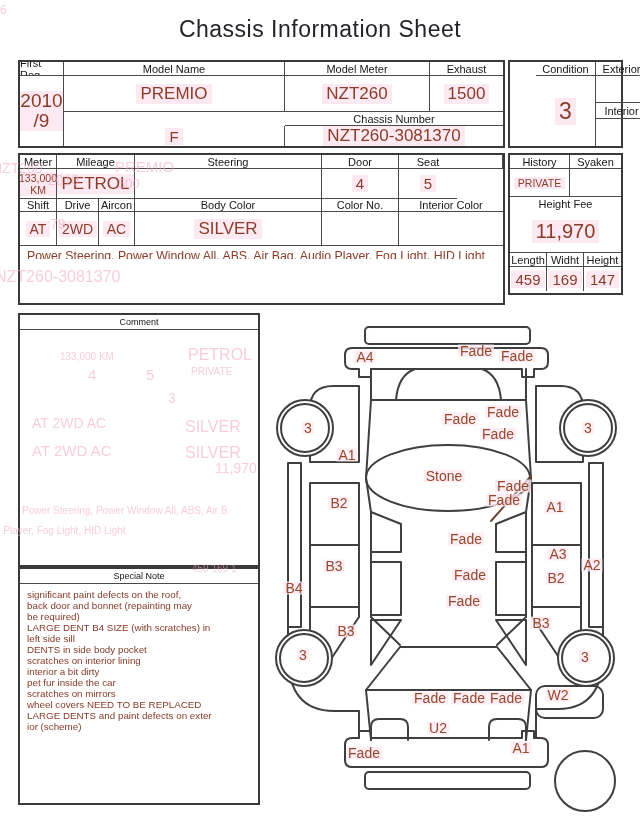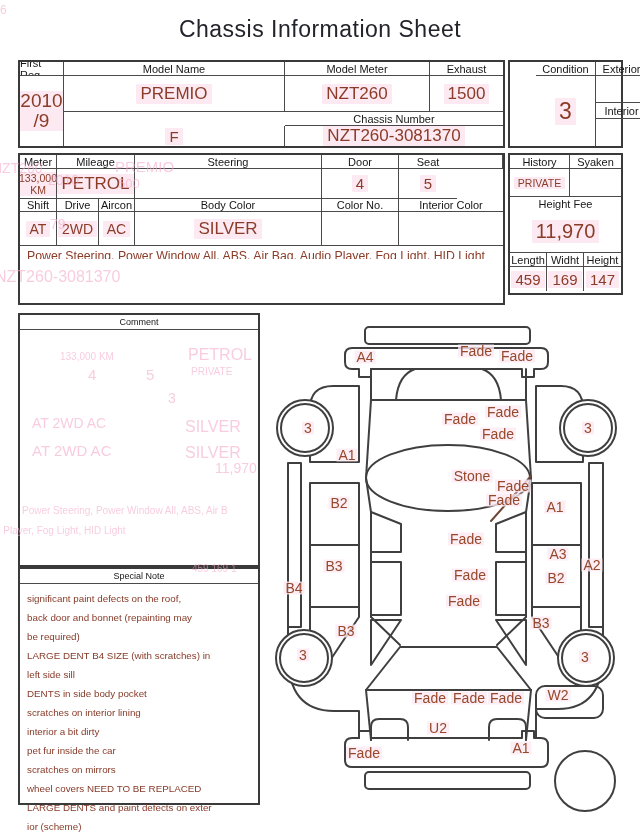--- a/index.html
+++ b/index.html
@@ -22,21 +22,21 @@
   .v15{font-size:15px;}
   .v14{font-size:14px;}
   .v11{font-size:10.5px;}
   .v20{font-size:20px;}
   .v23{font-size:23px;}
   .equip{justify-content:flex-start;padding:3px 2px 0 7px;align-items:flex-start;
          font-size:12.3px;color:#8b3c28;}
   
   .boxhdr{height:14px;line-height:14px;text-align:center;font-size:9px;color:#161616;
           border-bottom:1px solid #4a4a4a;}
-  .notetext{position:absolute;left:7px;top:20px;width:228px;font-size:9.8px;line-height:19px;
+  .notetext{position:absolute;left:7px;top:20px;width:228px;font-size:9.8px;line-height:11px;
             color:#863a28;white-space:pre-line;}
   
   .diagram{position:absolute;left:270px;top:315px;width:370px;height:500px;}
   .dl{position:absolute;transform:translate(-50%,-50%);font-size:14px;color:#96482a;
       background:rgba(252,233,242,.8);padding:0 2px;white-space:nowrap;line-height:13px;}
   
   .g{position:absolute;color:#f3a9c8;opacity:.58;white-space:nowrap;z-index:6;
      pointer-events:none;font-weight:400;}
   .disclaimer{position:absolute;left:0;top:815px;width:100%;text-align:center;
               font-size:10.4px;color:#8a3a2c;}
@@ -257,21 +257,21 @@
     <div id="dlabels">
         <span class="dl" style="left: 95px; top: 42px;">A4</span>
         <span class="dl" style="left: 206px; top: 36px;">Fade</span>
         <span class="dl" style="left: 247px; top: 41px;">Fade</span>
         <span class="dl" style="left: 38px; top: 113px;">3</span>
         <span class="dl" style="left: 318px; top: 113px;">3</span>
         <span class="dl" style="left: 190px; top: 104px;">Fade</span>
         <span class="dl" style="left: 233px; top: 97px;">Fade</span>
         <span class="dl" style="left: 228px; top: 119px;">Fade</span>
         <span class="dl" style="left: 77px; top: 140px;">A1</span>
-        <span class="dl" style="left: 202px; top: 161px;">Stone</span>
+        <span class="dl" style="left: 174px; top: 161px;">Stone</span>
         <span class="dl" style="left: 243px; top: 171px;">Fade</span>
         <span class="dl" style="left: 234px; top: 185px;">Fade</span>
         <span class="dl" style="left: 69px; top: 188px;">B2</span>
         <span class="dl" style="left: 285px; top: 192px;">A1</span>
         <span class="dl" style="left: 196px; top: 224px;">Fade</span>
         <span class="dl" style="left: 64px; top: 251px;">B3</span>
         <span class="dl" style="left: 288px; top: 239px;">A3</span>
         <span class="dl" style="left: 286px; top: 263px;">B2</span>
         <span class="dl" style="left: 322px; top: 250px;">A2</span>
         <span class="dl" style="left: 200px; top: 260px;">Fade</span>

